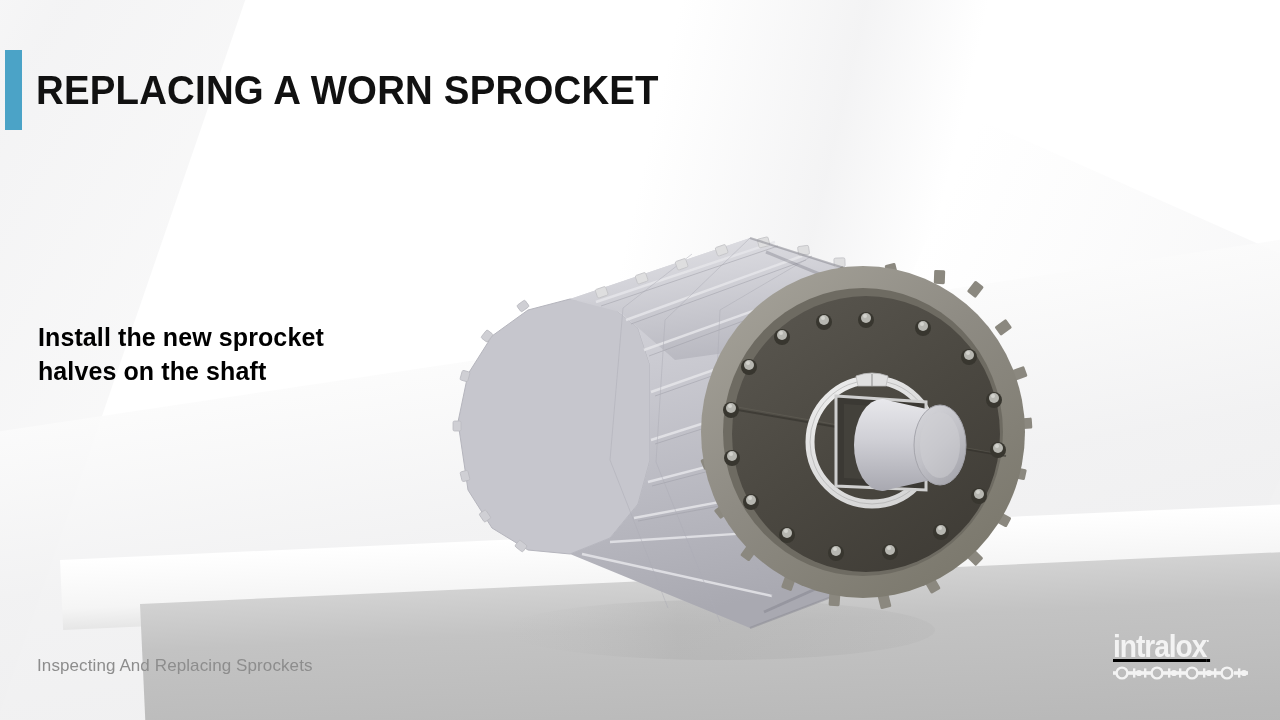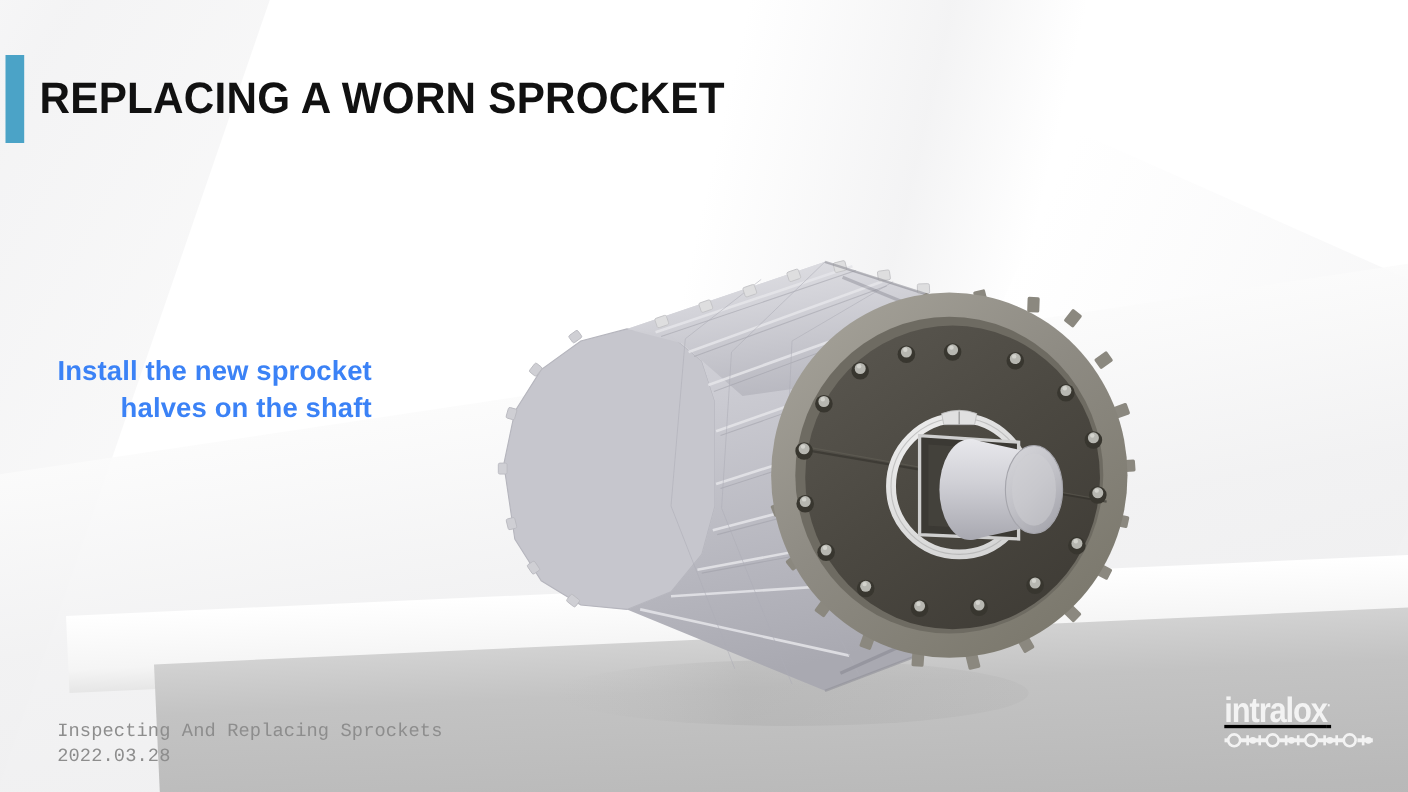--- a/index.html
+++ b/index.html
@@ -107,38 +107,36 @@
     transform: scaleX(.96);
     transform-origin: left center;
   }
 
   
   .caption {
     position: absolute;
     left: 38px;
     top: 320px;
     width: 300px;
-    text-align: right;
     font-size: 25px;
     font-weight: bold;
     line-height: 34px;
-    color: #3b82f6;
+    color: #000000;
     letter-spacing: .1px;
   }
 
   
   .footer {
     position: absolute;
-    left: 52px;
+    left: 37px;
     top: 654px;
     font-size: 17px;
     line-height: 23px;
     color: #8d8d8d;
     letter-spacing: .1px;
-    font-family: Liberation Mono, monospace;
   }
   .footer div { white-space: nowrap; }
 
   
   .logo {
     position: absolute;
     left: 1113px;
     top: 624px;
     width: 142px;
     height: 62px;
@@ -409,21 +407,20 @@
     </svg>
   </div>
 
   <div class="accent-bar"></div>
   <div class="slide-title">REPLACING A WORN SPROCKET</div>
 
   <div class="caption">Install the new sprocket halves on the shaft</div>
 
   <div class="footer">
     <div>Inspecting And Replacing Sprockets</div>
-    <div>2022.03.28</div>
   </div>
 
   <div class="logo">
     <span class="logo-word"><span>intralox</span><span class="logo-tm">·</span></span>
     <span class="logo-chain">
       <svg width="140" height="18" viewBox="0 0 140 18" xmlns="http://www.w3.org/2000/svg">
         <g fill="none" stroke="#f3f3f3" stroke-width="2.4">
           <circle cx="9" cy="9" r="5.4"></circle>
           <circle cx="44" cy="9" r="5.4"></circle>
           <circle cx="79" cy="9" r="5.4"></circle>

